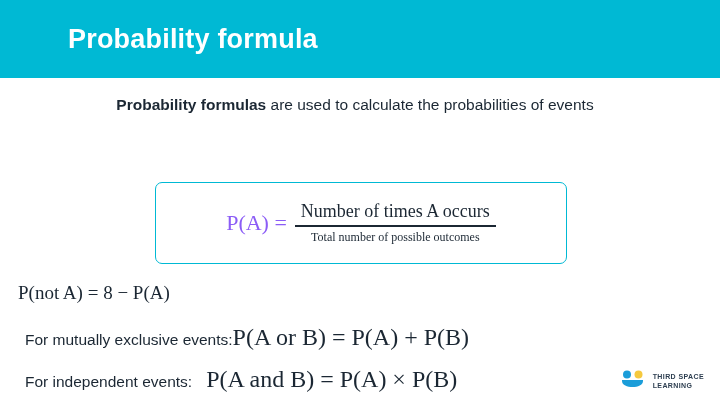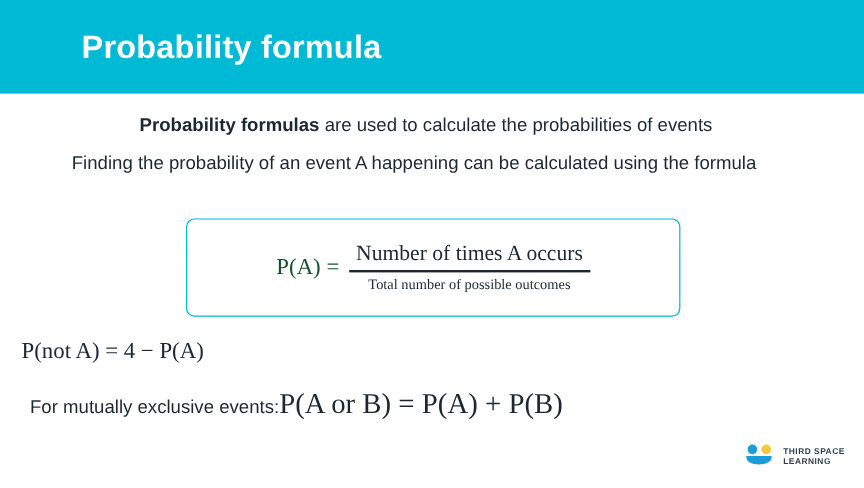--- a/index.html
+++ b/index.html
@@ -81,22 +81,22 @@
   .mathfont {
     font-family: "Liberation Serif", serif;
   }
   .frac-row {
     display: flex;
     align-items: center;
     justify-content: center;
     gap: 8px;
   }
   .lhs {
-    font-size: 19px;
-    color: #14532d;
+    font-size: 22px;
+    color: #8b5cf6;
     white-space: nowrap;
   }
   .frac {
     display: inline-flex;
     flex-direction: column;
     align-items: center;
   }
   .frac .num {
     font-size: 18px;
     color: #1b2733;
@@ -171,40 +171,43 @@
   <div class="header-bar">
     <div class="header-title">Probability formula</div>
   </div>
 
   <div class="body-area">
 
     <div class="para p1">
       <b>Probability formulas</b><span> are used to calculate the probabilities of events</span>
     </div>
 
-    <div class="para p2">Finding the probability of an event A happening can be calculated using the formula</div>
 
     <div class="formula-box">
       <div class="frac-row mathfont">
         <span class="lhs">P(A) =</span>
         <span class="frac">
           <span class="num">Number of times A occurs</span>
           <span class="bar"></span>
           <span class="den">Total number of possible outcomes</span>
         </span>
       </div>
     </div>
 
-    <div class="eq-line eq1 mathfont">P(not A) = 4 − P(A)</div>
+    <div class="eq-line eq1 mathfont">P(not A) = 8 − P(A)</div>
 
     <div class="eq-line eq2">
       <span>For mutually exclusive events:</span>
       <span class="eq-math mathfont">P(A or B) = P(A) + P(B)</span>
     </div>
 
+    <div class="eq-line eq3">
+      <span>For independent events:</span>
+      <span class="eq-math mathfont">P(A and B) = P(A) × P(B)</span>
+    </div>
 
   </div>
 
   <div class="logo">
     <span class="logo-mark">
       <svg width="26" height="24" viewBox="0 0 26 24" xmlns="http://www.w3.org/2000/svg">
         <circle cx="7" cy="5.5" r="4" fill="#1b9dd9"></circle>
         <circle cx="18.5" cy="5.5" r="4" fill="#f5c93f"></circle>
         <path d="M2 12 C2 20, 23 20, 23 12 L23 11 L2 11 Z" fill="#1b9dd9"></path>
       </svg>

